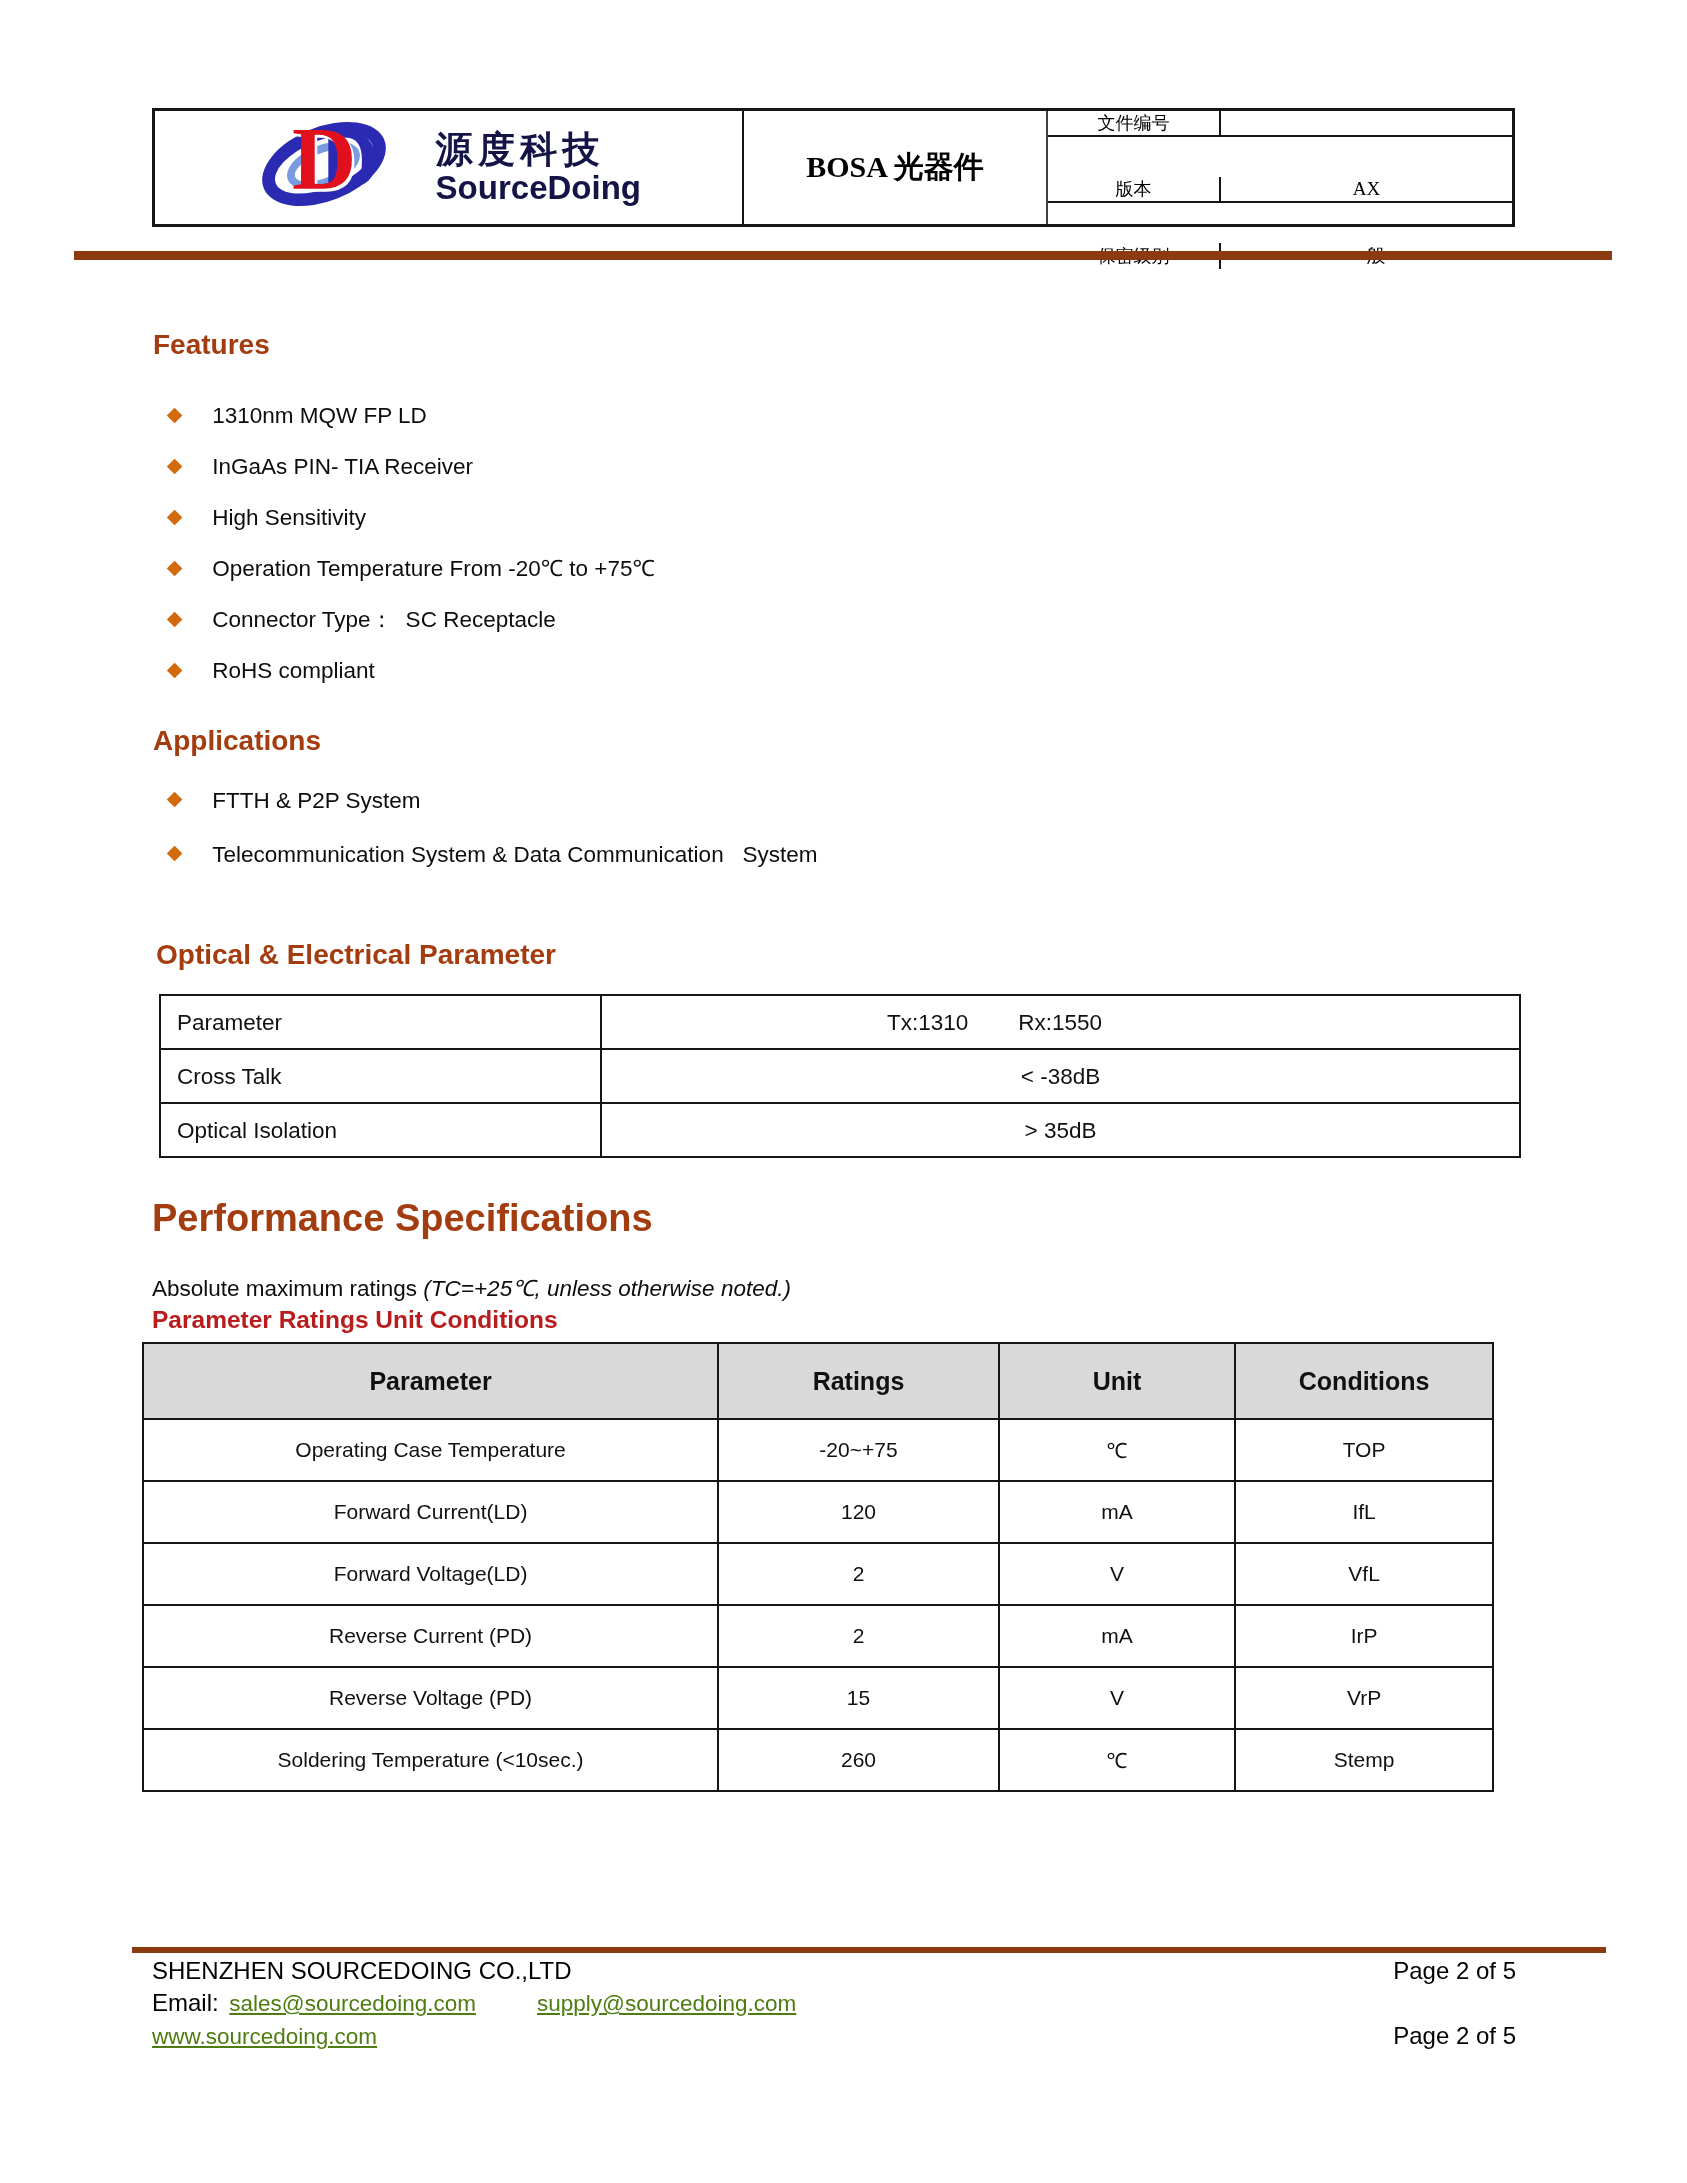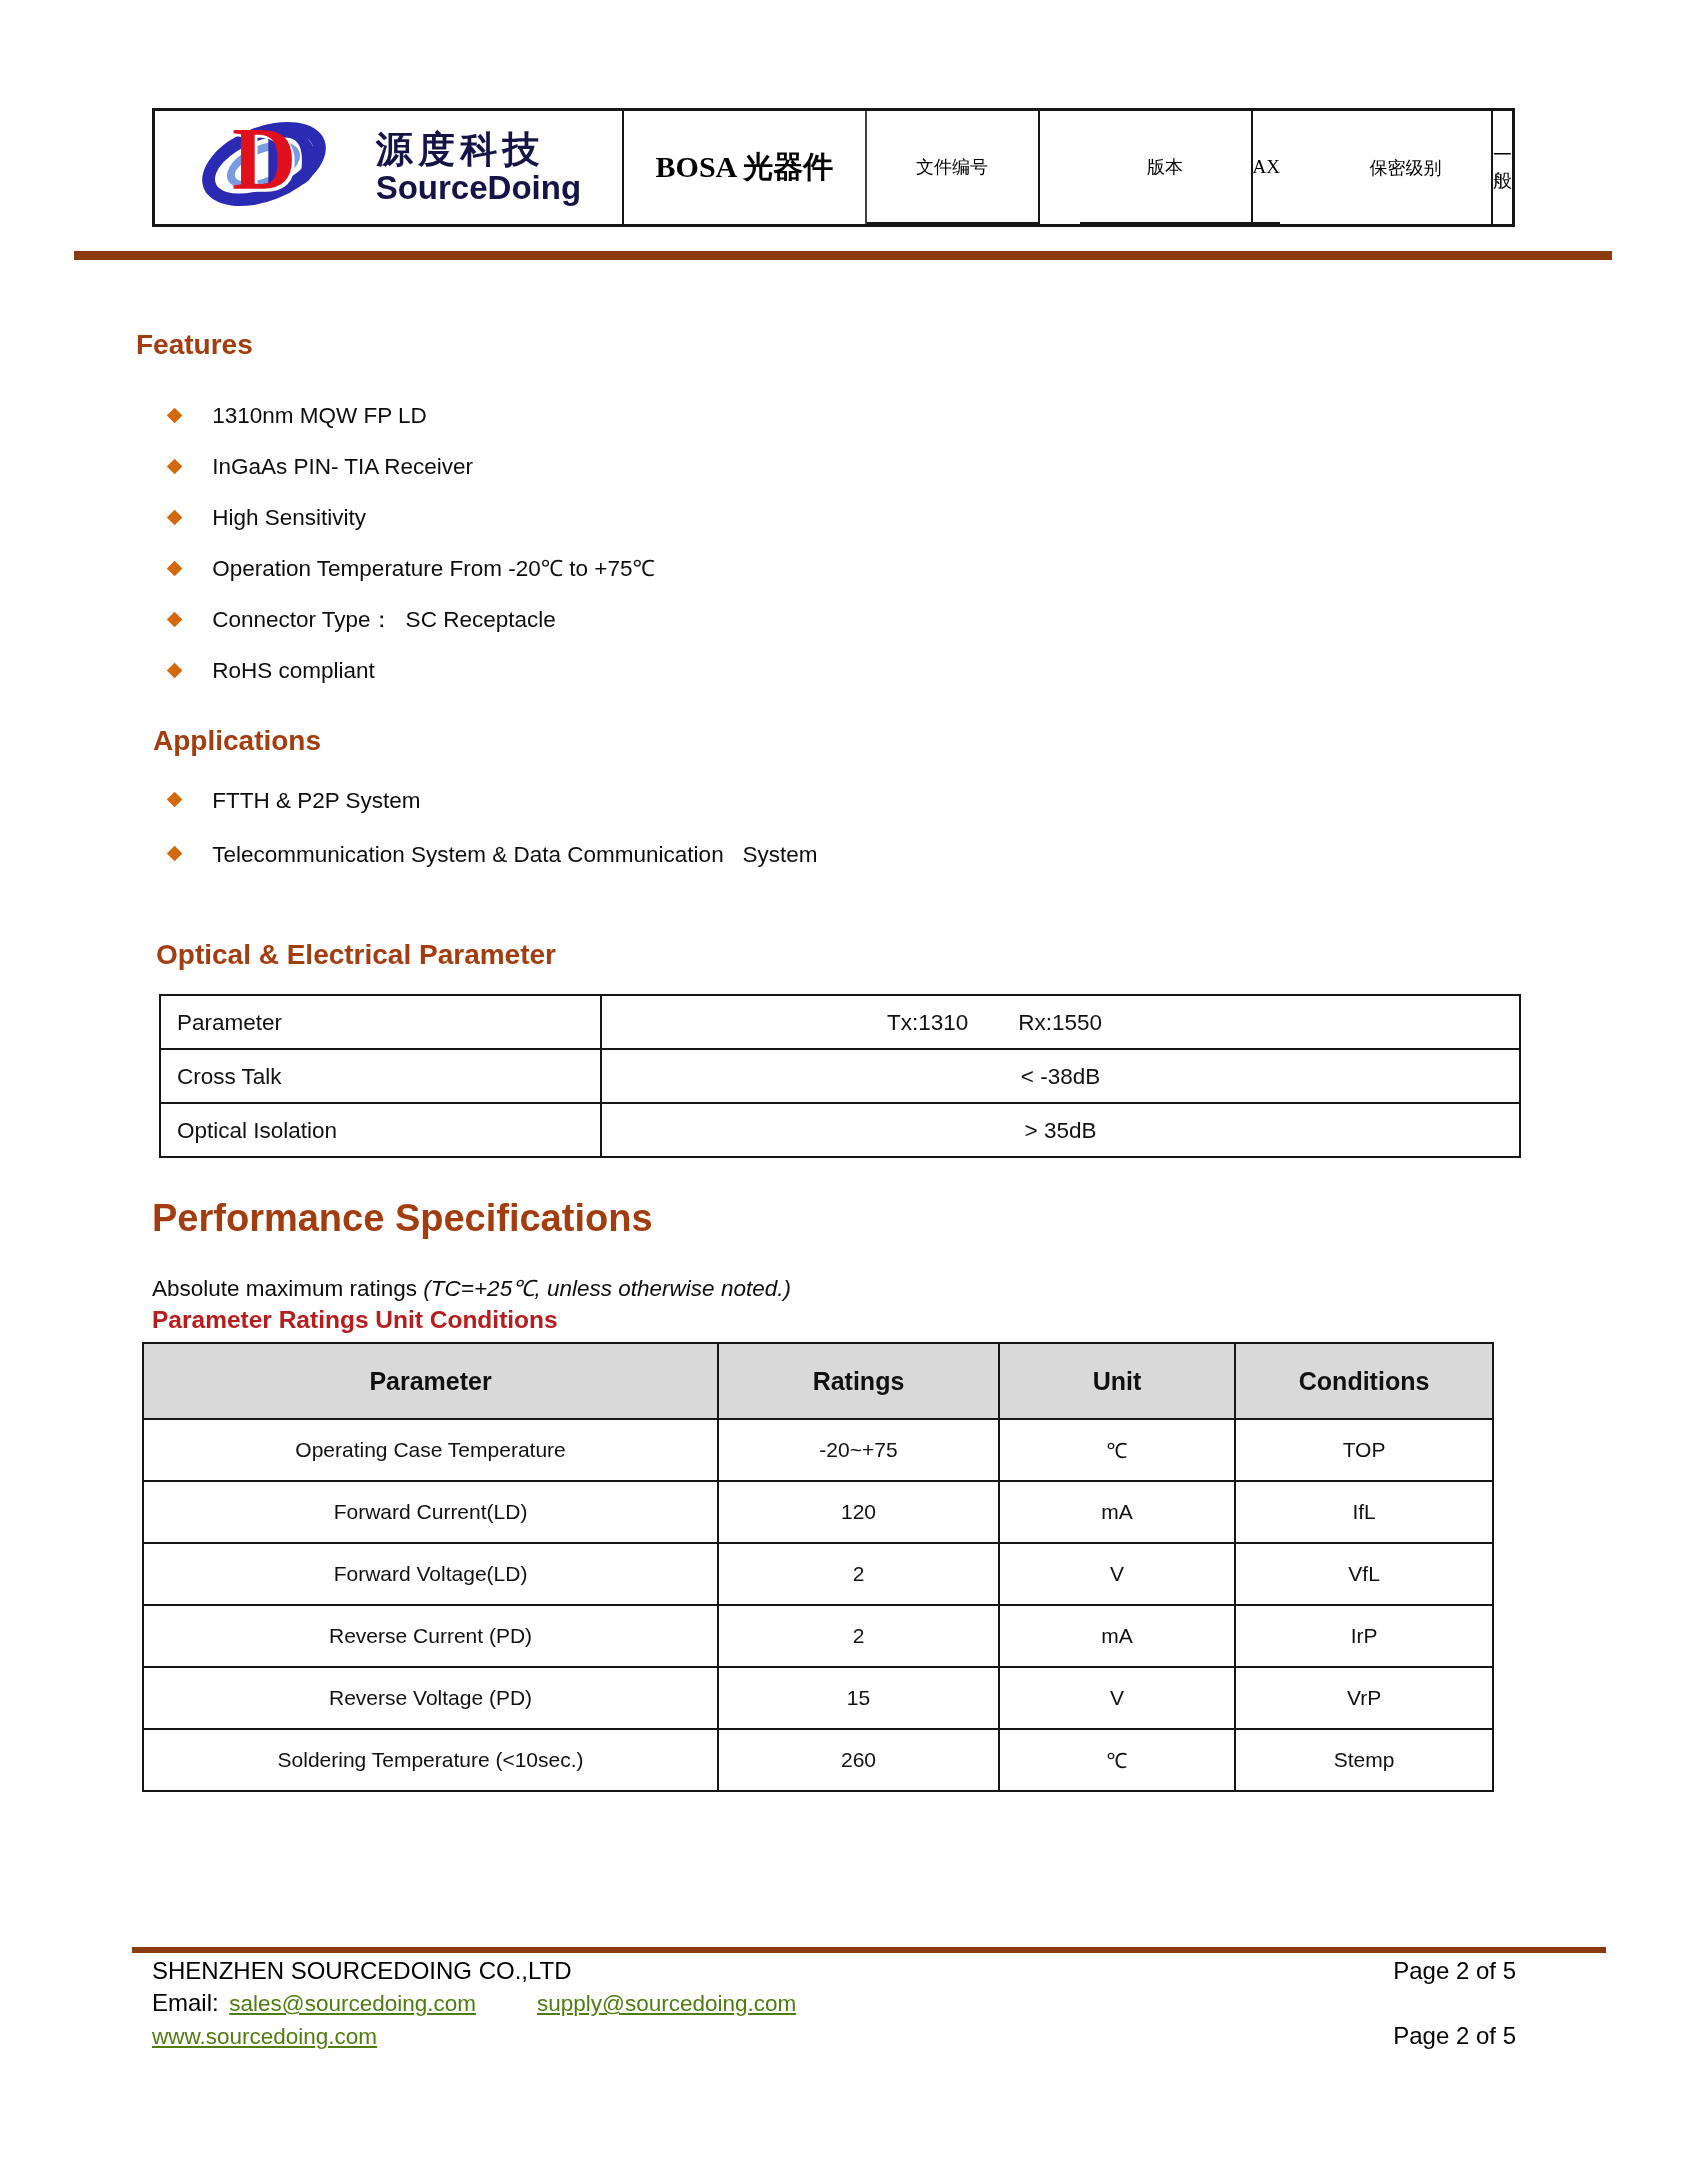--- a/index.html
+++ b/index.html
@@ -23,34 +23,34 @@
   .d-blue { position:absolute; left:64px; top:-2.6px; font-family:"Liberation Serif",serif;
     font-weight:bold; font-size:82px; color:#2a2ab2; }
   .d-red  { position:absolute; left:36px; top:-9.3px; font-family:"Liberation Serif",serif;
     font-weight:bold; font-size:89px; color:#e0101c; text-shadow:2.6px 2.6px 0 #ffffff; }
   .logo-text { display:flex; flex-direction:column; }
   .logo-cn { font-size:37px; font-weight:bold; color:#141446; letter-spacing:5.3px; line-height:1.1; }
   .logo-en { font-size:33px; font-weight:bold; color:#141446; line-height:1.05; }
   .title-cell { width:304px; border-right:2px solid #404040; box-sizing:border-box;
     display:flex; align-items:center; justify-content:center;
     font-family:"Liberation Serif",serif; font-weight:bold; font-size:30px; color:#000; }
-  .meta-cell { flex:1; display:flex; flex-direction:row;gap:40px; }
+  .meta-cell { flex:1; display:flex; flex-direction:column;gap:40px; }
   .meta-row { display:flex; border-bottom:2px solid #161616; align-items:stretch; }
   .meta-row.r1 { flex:74; } .meta-row.r2 { flex:57; } .meta-row.r3 { flex:46; border-bottom:none; }
   .meta-label { width:173px; border-right:2px solid #161616; box-sizing:border-box;
     display:flex; align-items:center; justify-content:center;
     font-family:"Liberation Serif",serif; font-size:18px; color:#000; }
   .meta-value { flex:1; display:flex; align-items:center; justify-content:center;
     font-family:"Liberation Serif",serif; font-size:19px; color:#000; }
 
   .rule-top { position:absolute; left:74px; top:251px; width:1538px; height:8.6px; background:#8c3a10; }
 
   
   .sec-h { position:absolute; font-weight:bold; color:#a33c0f; }
-  .h-features { left:136px; top:329px; font-size:28px; }
+  .h-features { left:153px; top:329px; font-size:28px; }
   .h-applications { left:153px; top:725px; font-size:28px; }
   .h-optical { left:156px; top:939px; font-size:28px; }
   .h-perf { left:152px; top:1197px; font-size:38px; }
 
   
   .b-list { position:absolute; left:169px; }
   .features-list { top:390px; }
   .apps-list { top:773px; }
   .b-item { display:flex; align-items:center; height:51px; }
   .apps-list .b-item { height:54px; }

